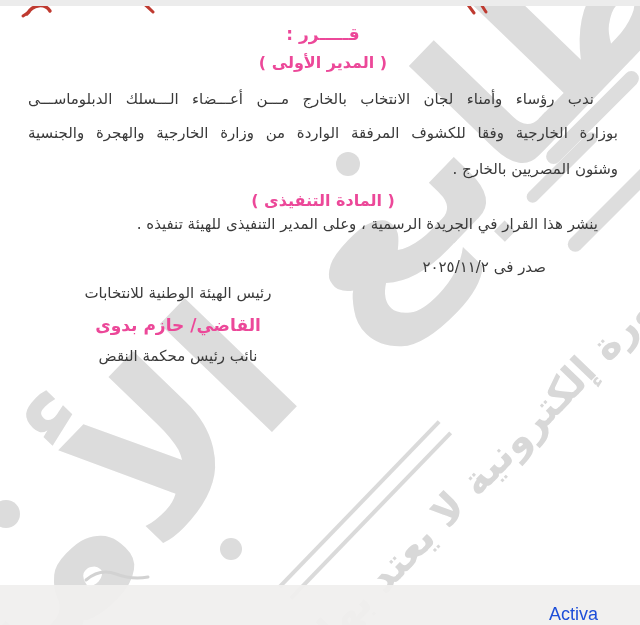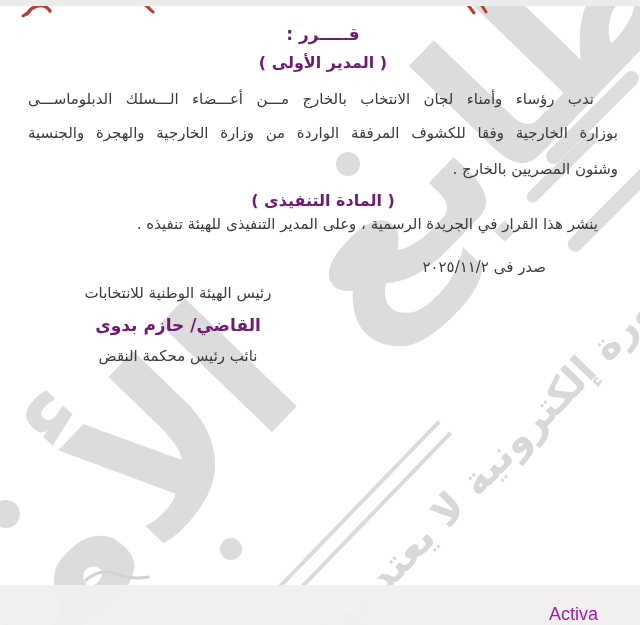--- a/index.html
+++ b/index.html
@@ -39,42 +39,42 @@
   .red-marks{position:absolute;left:0;top:0;z-index:3;}
   
   .doc{
     position:absolute;inset:0;z-index:2;direction:rtl;
     color:#3a3a3a;font-size:15px;
   }
   .doc .blk{position:absolute;right:22px;left:28px;line-height:22px;}
   .t-center{text-align:center;}
   .t-right{text-align:right;}
   .t-just{text-align:justify;text-align-last:justify;}
-  .bold{font-weight:bold;color:#701a75;}
+  .bold{font-weight:bold;color:#ec4899;}
   .title{top:23px;font-size:17px;}
   .h1{top:52px;font-size:16px;}
   .l1{top:88px;padding-right:24px;}
   .l2{top:122px;}
   .l3{top:158px;}
   .h2{top:190px;font-size:16px;}
   .l4{top:213px;padding-right:20px;}
   .date{top:256px;padding-right:72px;}
   .sig{position:absolute;left:58px;top:281px;width:240px;text-align:center;}
   .sig .s1{line-height:24px;}
   .sig .s2{line-height:30px;font-size:17px;margin-top:5px;}
   .sig .s3{line-height:24px;margin-top:4px;}
   
   .top-strip{position:absolute;left:0;top:0;width:640px;height:6px;background:#ececec;z-index:4;}
   .bottom-strip{
     position:absolute;left:0;top:585px;width:640px;height:40px;
     background:rgba(240,239,238,0.93);z-index:4;
   }
   .activate{
     position:absolute;left:549px;top:604px;z-index:5;
-    font-family:"Liberation Sans",sans-serif;font-size:18px;color:#a21caf;
+    font-family:"Liberation Sans",sans-serif;font-size:18px;color:#1d4ed8;
     white-space:nowrap;
   }
 </style>
 </head>
 <body>
 
 <div class="screen">
 
   <div class="watermark">
     <div class="wm-big">المطابع الأميرية</div>

